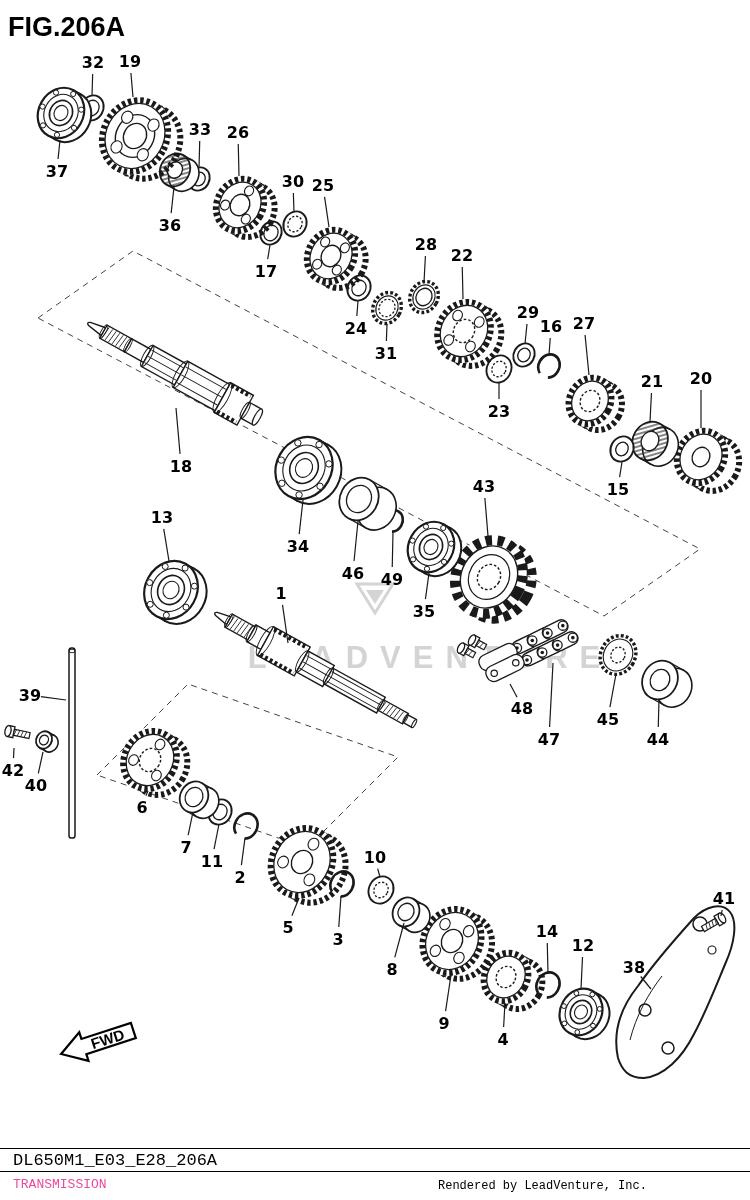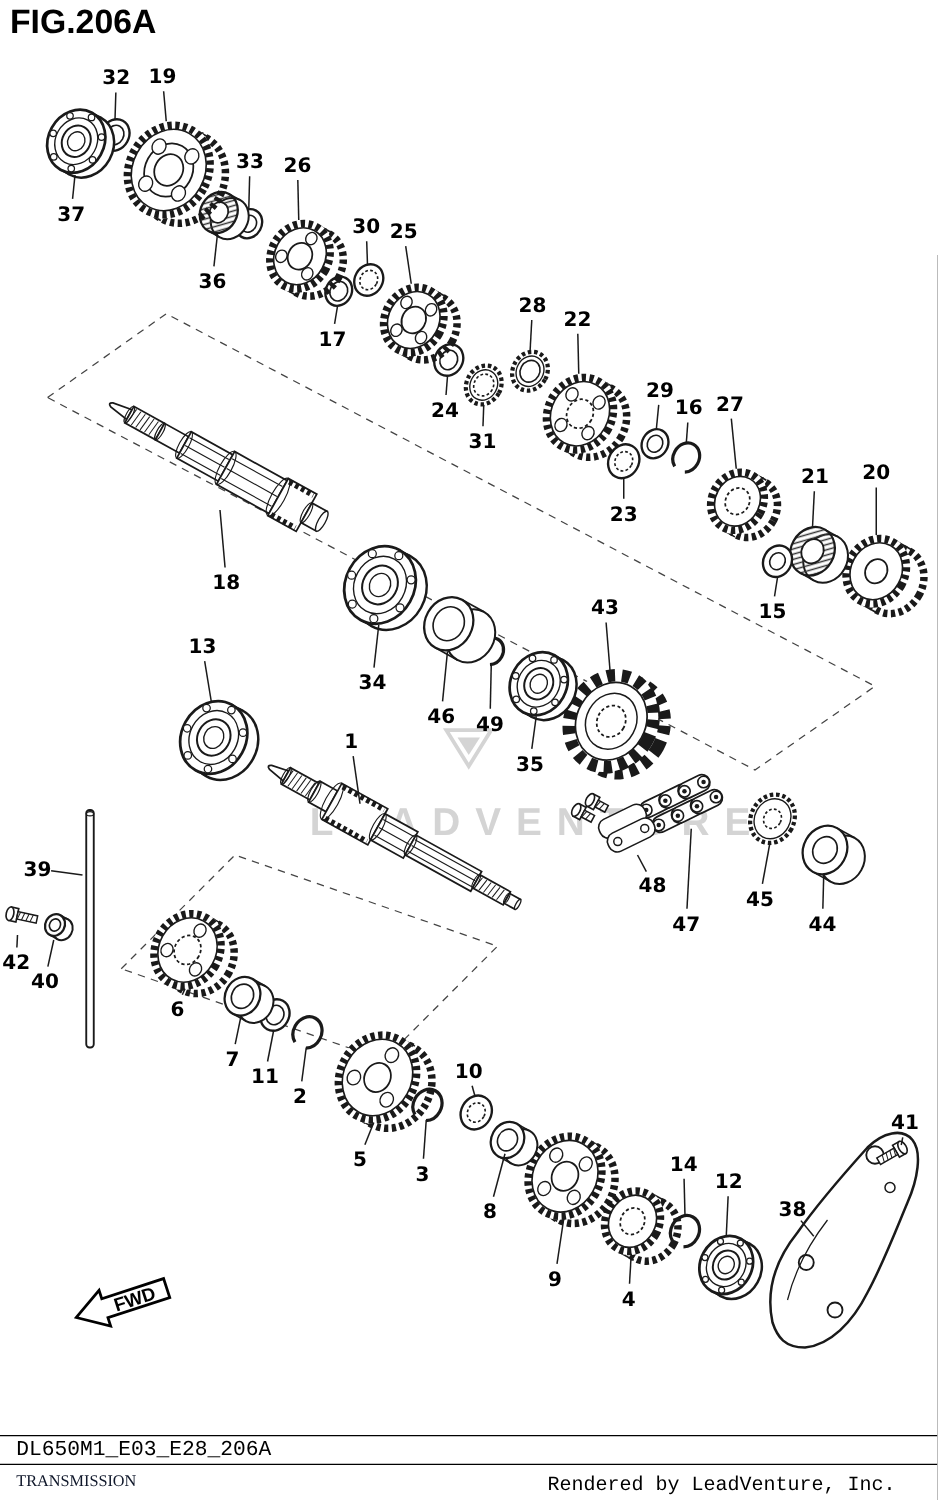--- a/index.html
+++ b/index.html
@@ -1,24 +1,24 @@
 <!DOCTYPE html>
 <html><head>
 <meta charset="utf-8">
 <style>
   html,body{margin:0;padding:0;background:#888;}
   .page{position:relative;width:750px;height:1200px;background:#ffffff;overflow:hidden;
         font-family:"Liberation Sans",sans-serif;margin:0 auto;}
-  .fig-title{position:absolute;left:8px;top:2px;font-size:27px;font-weight:bold;color:#000;z-index:5;}
+  .fig-title{position:absolute;left:8px;top:12px;font-size:27px;font-weight:bold;color:#000;z-index:5;}
   #fig-svg{position:absolute;left:0;top:0;z-index:1;}
   .footer-rule-1{position:absolute;left:0;width:750px;top:1148px;border-top:1.5px solid #000;z-index:5;}
   .footer-rule-2{position:absolute;left:0;width:750px;top:1171px;border-top:1.5px solid #000;z-index:5;}
   .footer-code{position:absolute;left:13px;top:1151px;font-family:"Liberation Mono",monospace;font-size:17px;color:#000;z-index:5;}
-  .footer-name{position:absolute;left:13px;top:1177px;font-family:Liberation Serif, serif;font-size:13px;color:#0f172a;z-index:5;}
-  .footer-rendered{position:absolute;left:438px;top:1179px;font-family:"Liberation Mono",monospace;font-size:16px;color:#000;z-index:5;}
+  .footer-name{position:absolute;left:13px;top:1177px;font-family:Liberation Mono, monospace;font-size:13px;color:#ec4899;z-index:5;}
+  .footer-rendered{position:absolute;left:438px;top:1179px;font-family:"Liberation Mono",monospace;font-size:12px;color:#000;z-index:5;}
 </style>
 </head>
 <body>
 
 <div class="page">
   <div class="fig-title">FIG.206A</div>
 
   <svg id="fig-svg" viewBox="0 0 750 1200" width="750" height="1200">
     <defs>
       <pattern id="hatch" width="4" height="4" patternUnits="userSpaceOnUse" patternTransform="rotate(45)">

